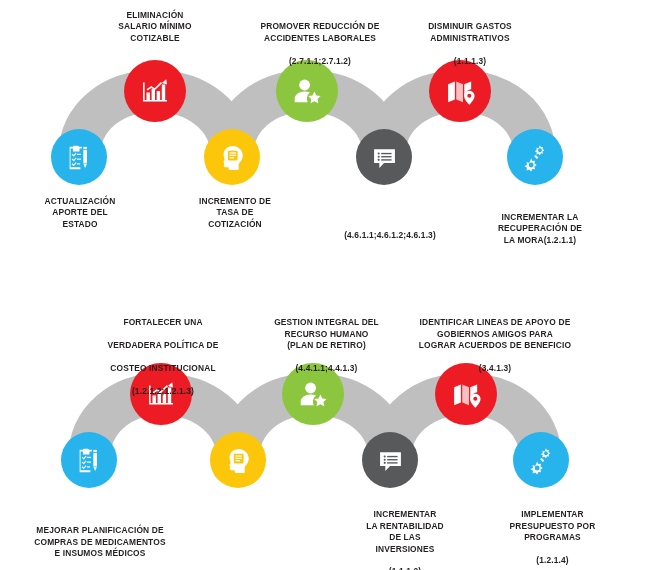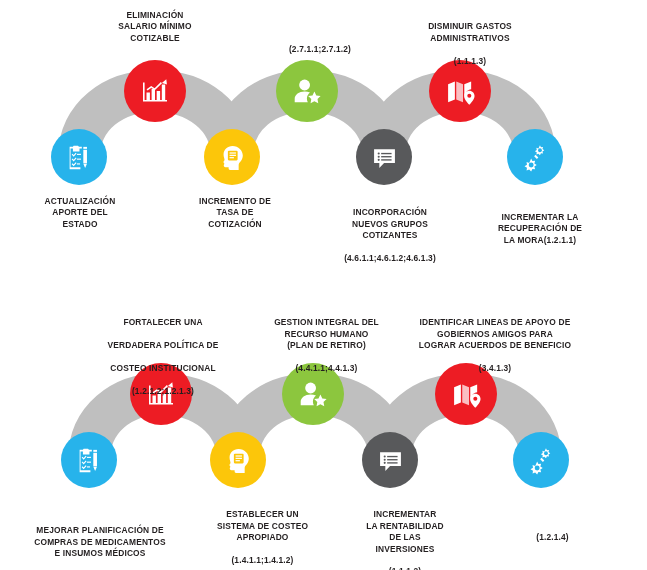--- a/index.html
+++ b/index.html
@@ -191,42 +191,41 @@
           </g>
         </svg>
       </span>
     </div>
 
     <div class="label label-top" style="left:60px; top:10px; width:190px;">ELIMINACIÓN
 SALARIO MÍNIMO
 COTIZABLE</div>
 
     <div class="label label-top" style="left:230px; top:10px; width:180px;">
-      <br>
+      <span>PROMOVER REDUCCIÓN DE
+ACCIDENTES LABORALES</span><br>
       <span>(2.7.1.1;2.7.1.2)</span>
     </div>
 
     <div class="label label-top" style="left:395px; top:10px; width:150px;">
       <span>DISMINUIR GASTOS
 ADMINISTRATIVOS</span><br>
       <span>(1.1.1.3)</span>
     </div>
 
     <div class="label label-bot" style="left:10px; top:196px; width:140px;">ACTUALIZACIÓN
 APORTE DEL
 ESTADO</div>
 
     <div class="label label-bot" style="left:170px; top:196px; width:130px;">INCREMENTO DE
 TASA DE
 COTIZACIÓN</div>
 
     <div class="label label-bot" style="left:315px; top:196px; width:150px;">
-      <span>INCORPORACIÓN
-NUEVOS GRUPOS
-COTIZANTES</span><br>
+      <br>
       <span>(4.6.1.1;4.6.1.2;4.6.1.3)</span>
     </div>
 
     <div class="label label-bot" style="left:470px; top:196px; width:140px;margin-top:16px;">INCREMENTAR LA
 RECUPERACIÓN DE
 LA MORA(1.2.1.1)</div>
   </div>
 
   <div class="section" id="section-bottom">
 
@@ -369,34 +368,30 @@
       <span>(3.4.1.3)</span>
     </div>
 
     <div class="label label-bot" style="left:5px; top:224px; width:190px;">
       <span>MEJORAR PLANIFICACIÓN DE
 COMPRAS DE MEDICAMENTOS
 E INSUMOS MÉDICOS</span><br>
       <span>(3.2.1.1; 3.2.1.2)</span>
     </div>
 
-    <div class="label label-bot" style="left:190px; top:208px; width:145px;">
-      <span>ESTABLECER UN
-SISTEMA DE COSTEO
-APROPIADO</span><br>
-      <span>(1.4.1.1;1.4.1.2)</span>
-    </div>
 
     <div class="label label-bot" style="left:340px; top:208px; width:130px;">
       <span>INCREMENTAR
 LA RENTABILIDAD
 DE LAS
 INVERSIONES</span><br>
       <span>(1.1.1.2)</span>
     </div>
 
     <div class="label label-bot" style="left:480px; top:208px; width:145px;">
-      <br>
+      <span>IMPLEMENTAR
+PRESUPUESTO POR
+PROGRAMAS</span><br>
       <span>(1.2.1.4)</span>
     </div>
   </div>
 
 </div>
 
 </body></html>

